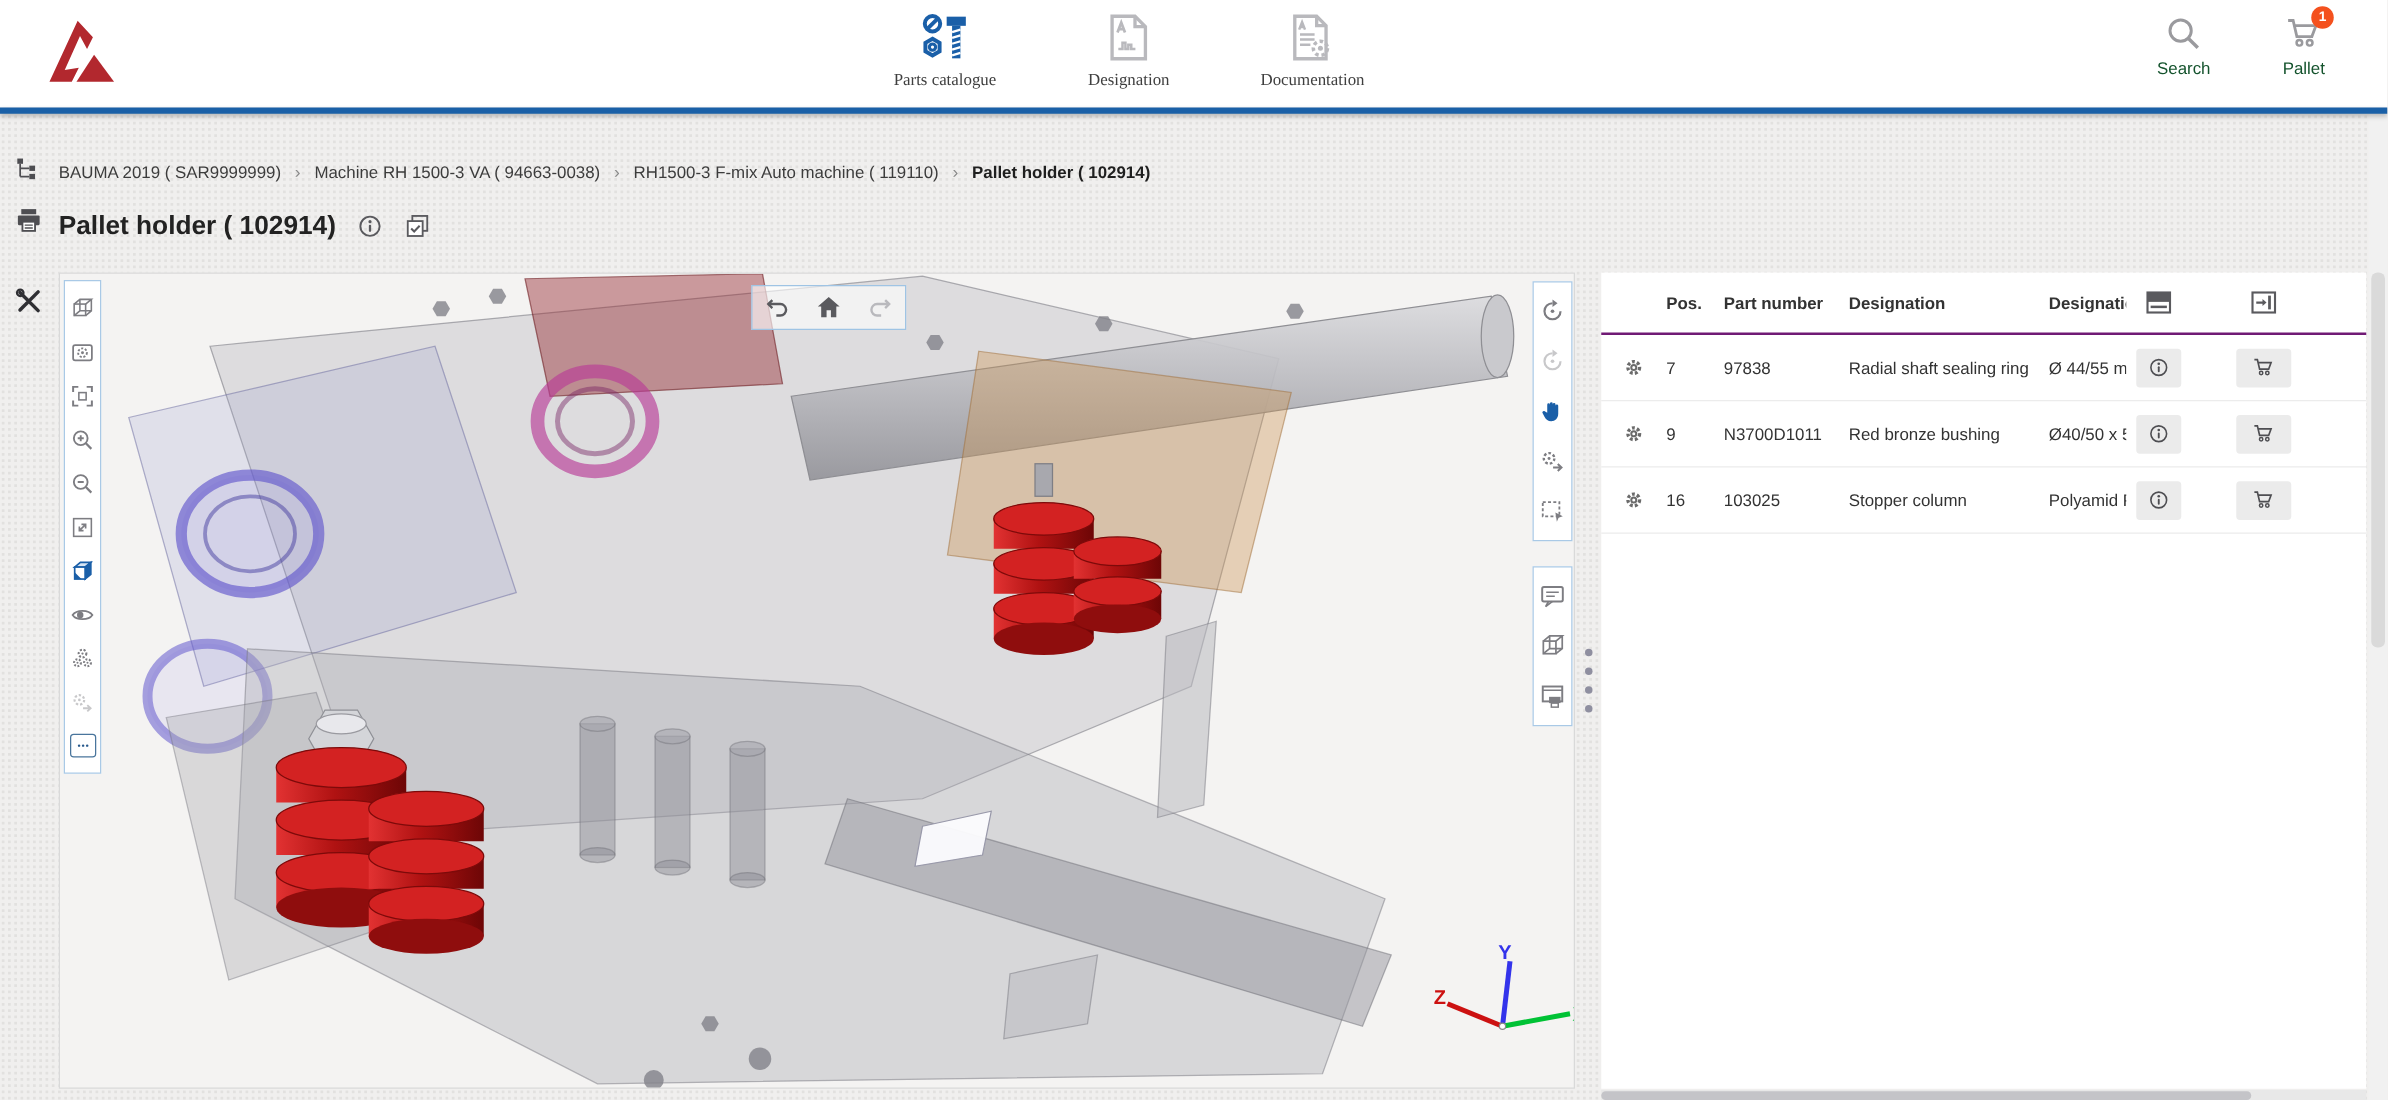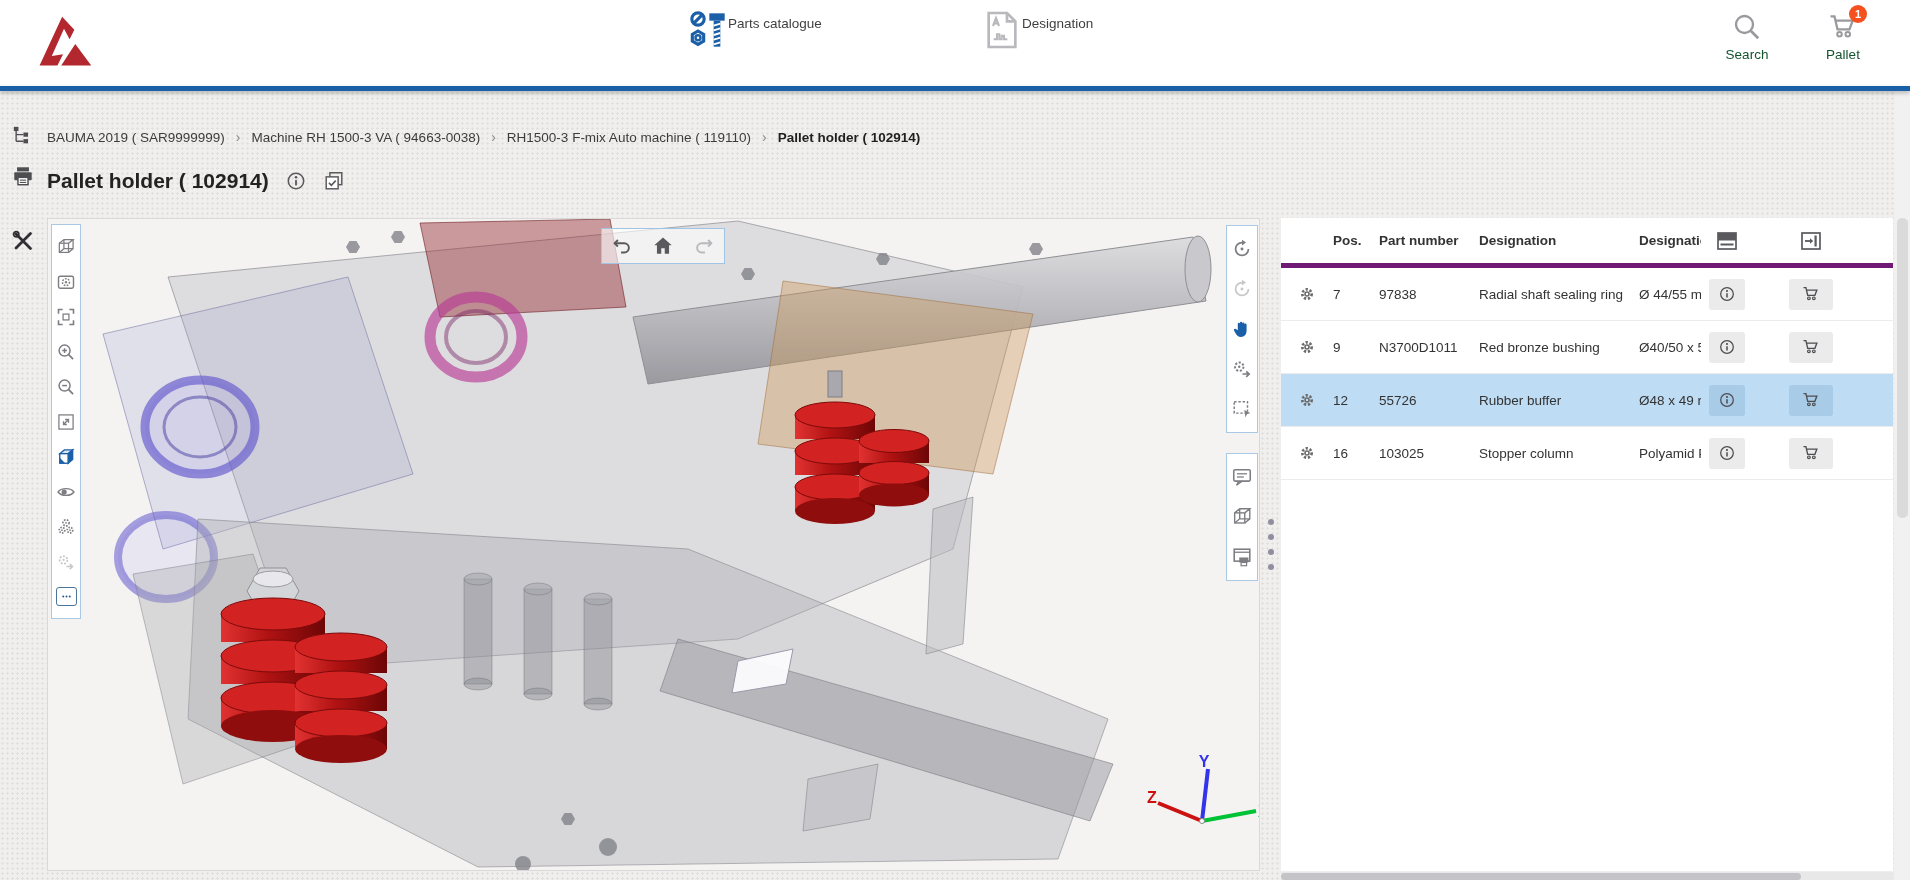--- a/index.html
+++ b/index.html
@@ -5,21 +5,21 @@
   * { margin:0; padding:0; box-sizing:border-box; }
   html,body { width:1910px; height:880px; overflow:hidden; }
   body { font-family:"Liberation Sans", sans-serif; color:#333; background:#f0efee; }
   .page { position:relative; width:1910px; height:880px; overflow:hidden; }
 
   
   .header { position:absolute; left:0; top:0; width:1910px; height:86px; background:#ffffff; }
   .blue-bar { position:absolute; left:0; top:86px; width:1910px; height:5px; background:#1a60a7; box-shadow:0 2px 4px rgba(0,0,0,.25); z-index:5; }
   .logo { position:absolute; left:33px; top:12px; width:62px; height:60px; }
   .hnav { position:absolute; left:688px; top:6px; width:430px; display:flex; justify-content:space-between; }
-  .nav-item { width:136px; display:flex; flex-direction:row; cursor:pointer; padding-top:4px; }
+  .nav-item { width:136px; display:flex; flex-direction:column; align-items:center; cursor:pointer; padding-top:4px;font-family:Liberation Serif, serif; }
   .nav-item .navicon { color:#b9b9bd; }
   .nav-item.active .navicon { color:#1a5fa8; }
   .nav-label { font-size:13.5px; color:#3f3f3f; margin-top:6px; white-space:nowrap; }
   .hacts { position:absolute; left:1705px; top:8px; width:180px; display:flex; justify-content:space-between; }
   .hact { width:84px; display:flex; flex-direction:column; align-items:center; cursor:pointer; padding-top:4px; }
   .hact-ico { position:relative; color:#9a9a9e; }
   .hact-label { font-size:13.5px; color:#14532d; margin-top:5px; }
   .badge { position:absolute; top:-7px; right:-9px; min-width:18px; height:18px; border-radius:50%; background:#f4511e; color:#fff; font-size:11px; font-weight:bold; display:flex; align-items:center; justify-content:center; }
 
   
@@ -54,21 +54,21 @@
   .axis-triad { position:absolute; left:1092px; top:536px; width:126px; height:92px; z-index:3; }
   .axis-triad text { font-family:"Liberation Sans", sans-serif; font-size:16px; font-weight:bold; }
 
   
   .splitter { position:absolute; left:1262px; top:127px; width:17px; height:653px; display:flex; flex-direction:column; align-items:center; justify-content:center; gap:9px; cursor:col-resize; }
   .splitter i { width:6px; height:6px; border-radius:50%; background:#8f8fa0; }
 
   
   .tablep { position:absolute; left:1281px; top:127px; width:612px; height:653px; background:#ffffff; }
   .thead, .trow { display:grid; grid-template-columns:52px 46px 100px 160px 62px 52px 28px 60px 1fr; align-items:center; }
-  .thead { height:50px; border-bottom:5px solid #701a75; font-weight:bold; font-size:13.5px; color:#333; }
+  .thead { height:50px; border-bottom:2px solid #701a75; font-weight:bold; font-size:13.5px; color:#333; }
   .trow { height:53px; border-bottom:1px solid #ececec; font-size:13.5px; color:#333; cursor:pointer; }
   .trow.selected { background:#bedcf4; }
   .cell { overflow:hidden; white-space:nowrap; padding-right:4px; }
   .rowgear { background:none; border:none; color:#6b6b6b; display:flex; align-items:center; justify-content:center; cursor:pointer; }
   .cellbtn { width:36px; height:31px; border:none; border-radius:3px; background:#ebebeb; color:#4e4e52; display:flex; align-items:center; justify-content:center; cursor:pointer; justify-self:center; }
   .cellbtn.cart { width:44px; }
   .trow.selected .cellbtn { background:#a8cbe7; }
   .hdico { justify-self:center; background:none; border:none; color:#5a5a5e; cursor:pointer; display:flex; }
 
   
@@ -277,20 +277,26 @@
           <svg class="i38 navicon">
             <use href="#i-parts"></use>
           </svg>
           <div class="nav-label">Parts catalogue</div>
         </div>
         <div class="nav-item">
           <svg class="i38 navicon">
             <use href="#i-schem"></use>
           </svg>
           <div class="nav-label">Designation</div>
+        </div>
+        <div class="nav-item">
+          <svg class="i38 navicon">
+            <use href="#i-docs"></use>
+          </svg>
+          <div class="nav-label">Documentation</div>
         </div>
       </div>
     <div class="hacts" id="header-actions">
         <div class="hact">
           <span class="hact-ico">
             <svg class="i30">
               <use href="#i-search"></use>
             </svg>
           </span>
           <div class="hact-label">Search</div>
@@ -661,43 +667,20 @@
               </svg>
     </button>
     <div></div>
     <button class="cellbtn cart">
       <svg class="i18">
                 <use href="#i-cart"></use>
               </svg>
     </button>
     <div></div>
   </div>
-          <div class="trow selected">
-    <button class="rowgear">
-      <svg class="i16">
-                <use href="#i-gear"></use>
-              </svg>
-    </button>
-    <div class="cell">12</div>
-    <div class="cell">55726</div>
-    <div class="cell">Rubber buffer</div>
-    <div class="cell">Ø48 x 49 r</div>
-    <button class="cellbtn">
-      <svg class="i18">
-                <use href="#i-info"></use>
-              </svg>
-    </button>
-    <div></div>
-    <button class="cellbtn cart">
-      <svg class="i18">
-                <use href="#i-cart"></use>
-              </svg>
-    </button>
-    <div></div>
-  </div>
           <div class="trow">
     <button class="rowgear">
       <svg class="i16">
                 <use href="#i-gear"></use>
               </svg>
     </button>
     <div class="cell">16</div>
     <div class="cell">103025</div>
     <div class="cell">Stopper column</div>
     <div class="cell">Polyamid P</div>

